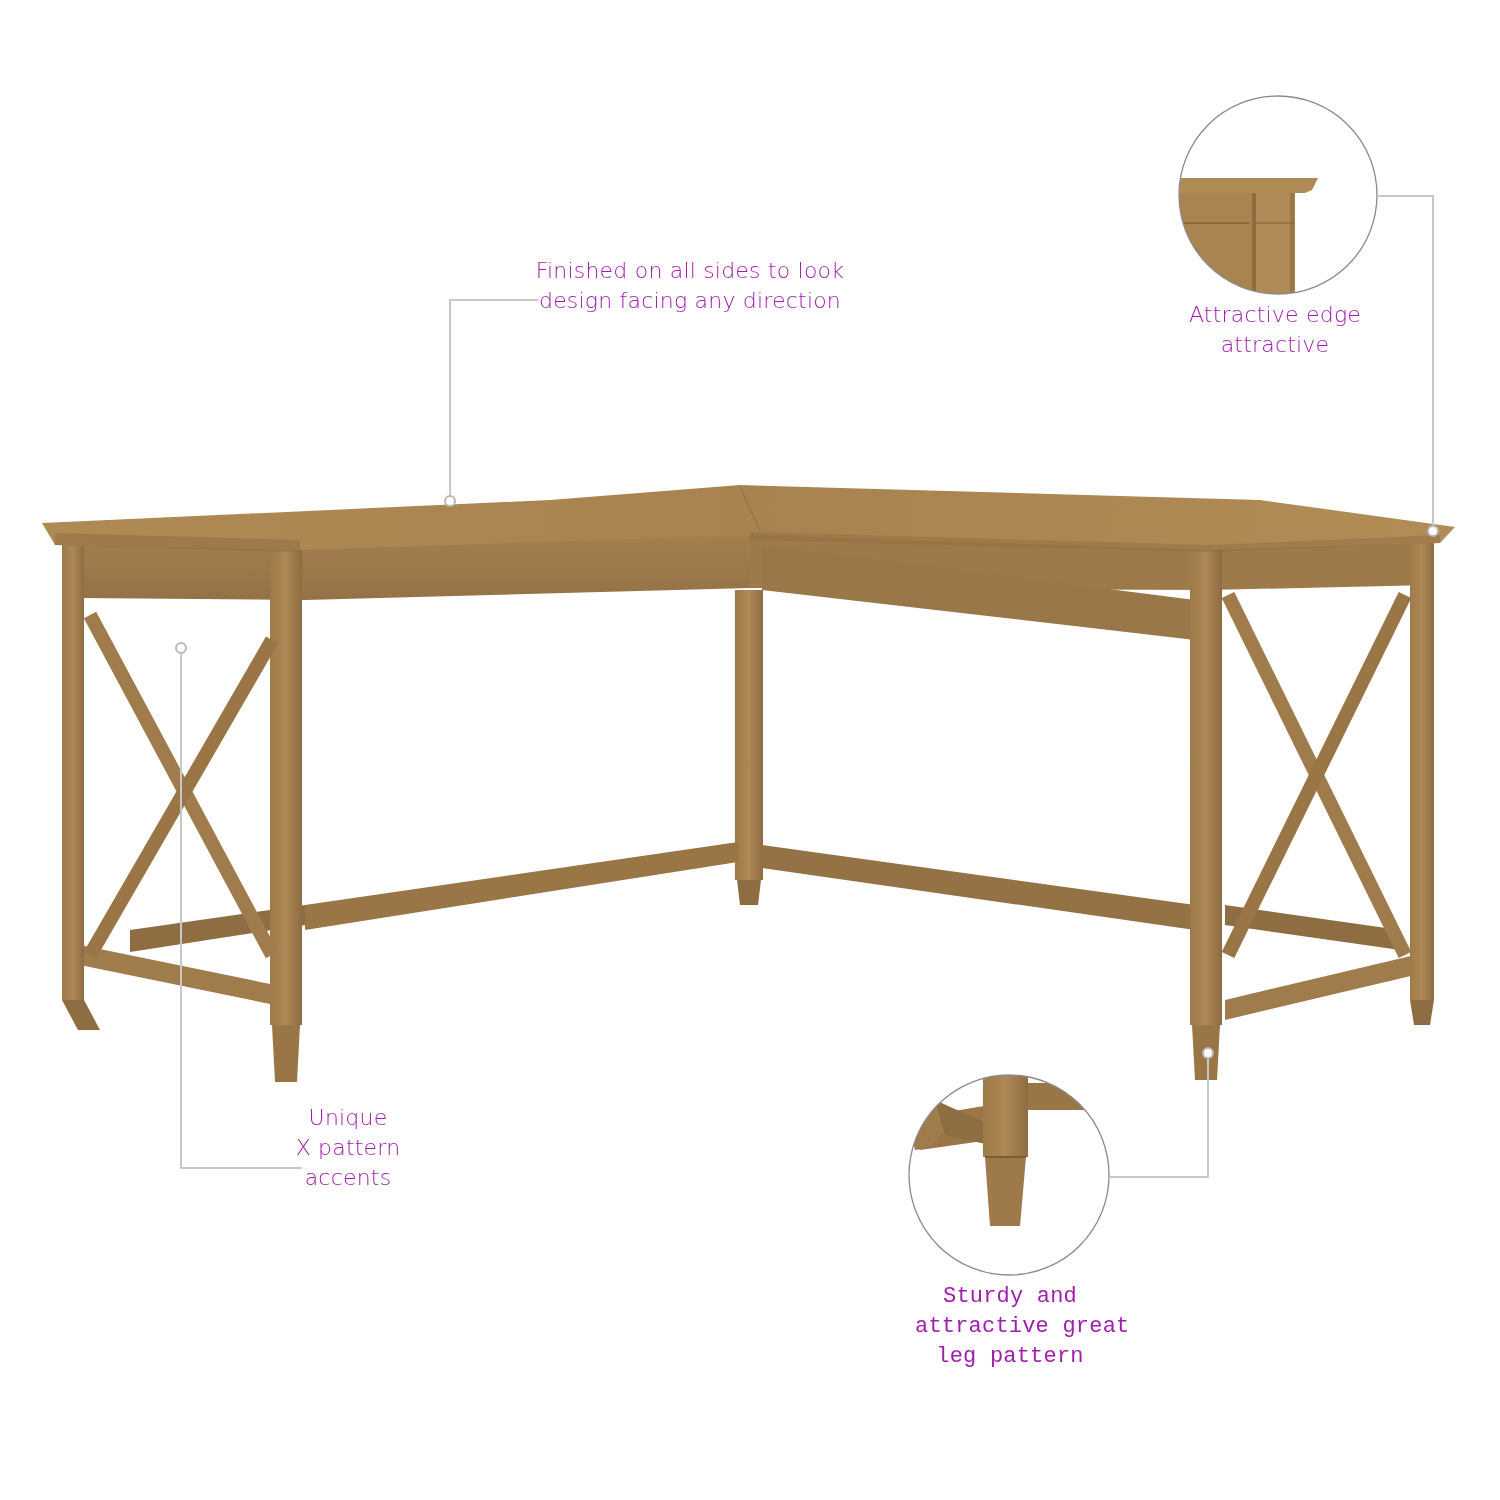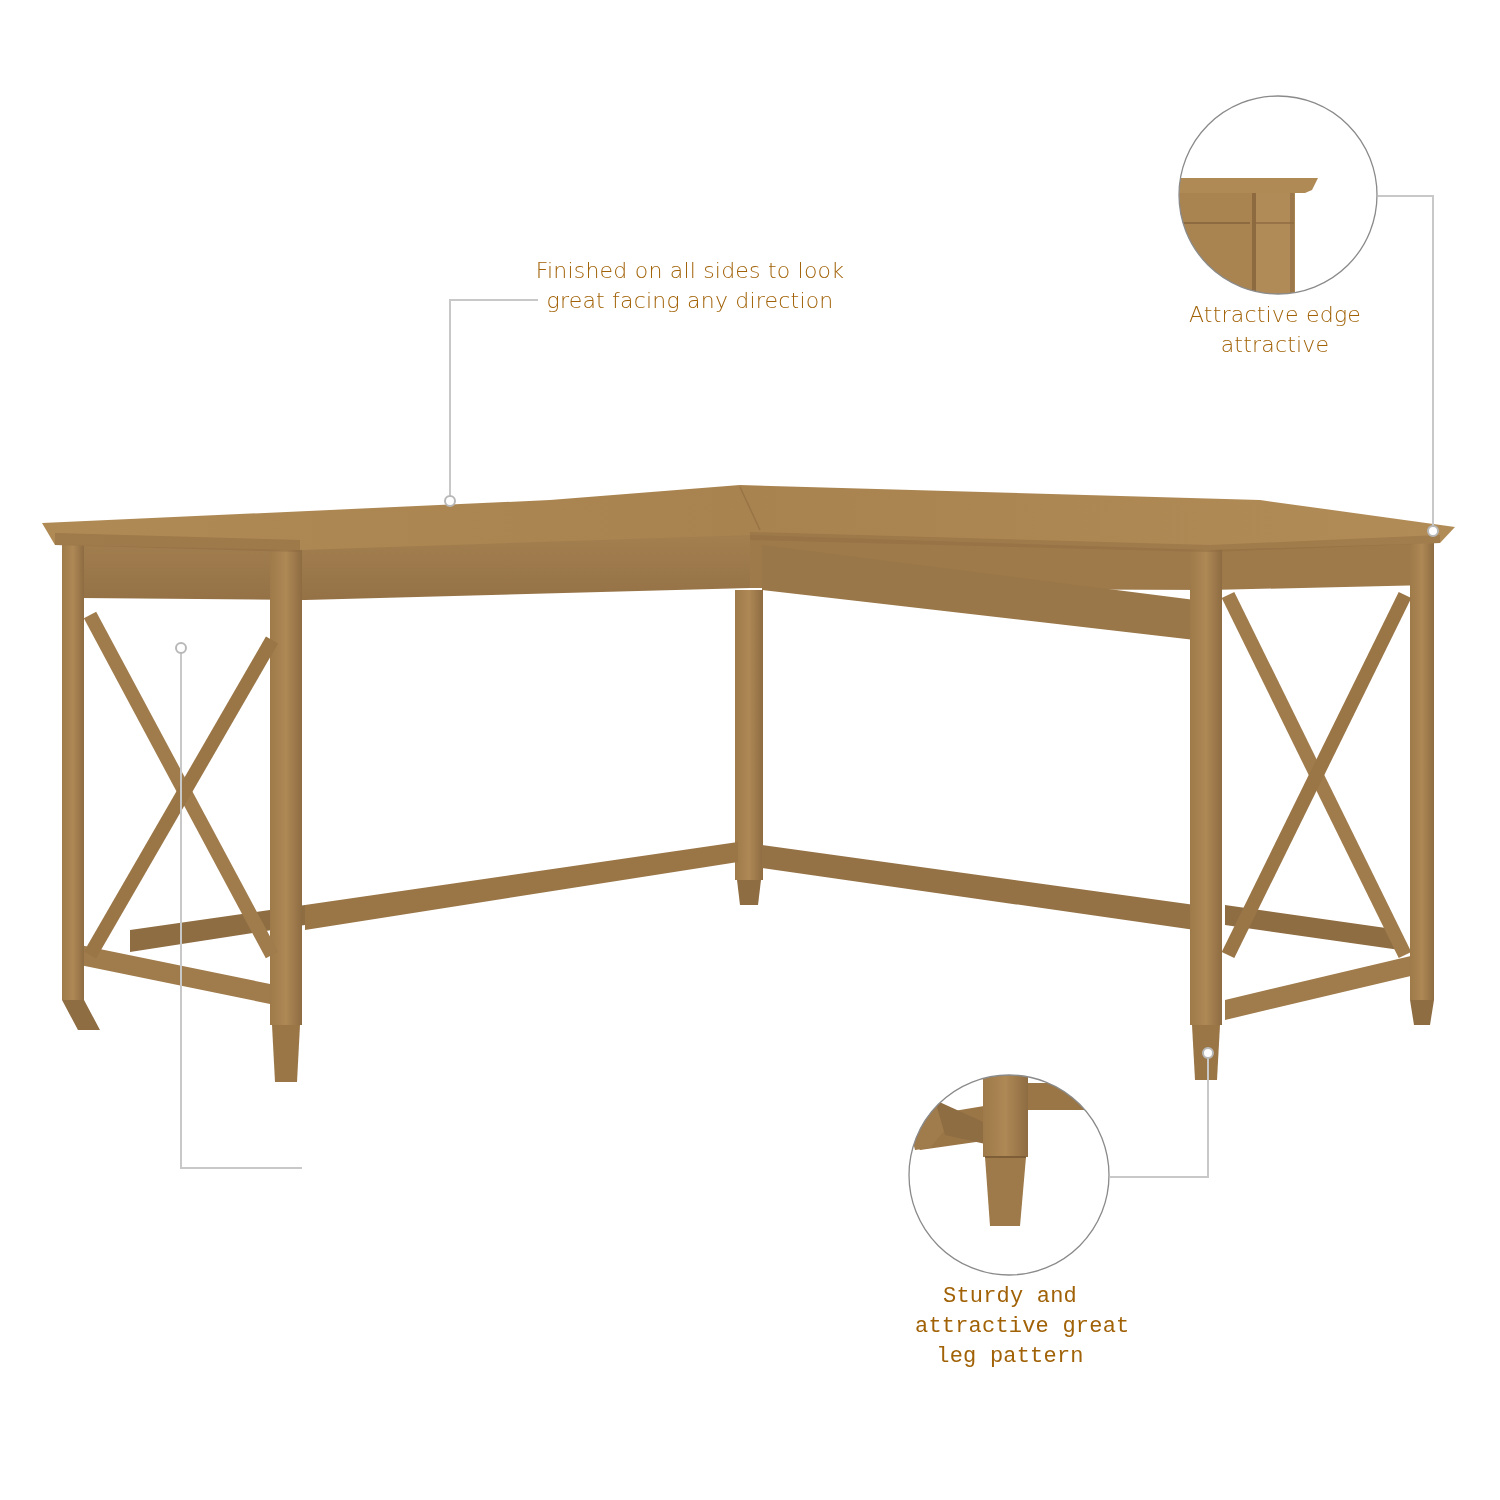--- a/index.html
+++ b/index.html
@@ -1,18 +1,18 @@
 <!DOCTYPE html>
 <html><head>
 <meta charset="utf-8">
 <style>
   html, body { margin:0; padding:0; background:#ffffff; }
   body { width:1500px; height:1500px; position:relative; overflow:hidden; font-family:"DejaVu Sans", sans-serif; }
   .stage { position:absolute; left:0; top:0; width:1500px; height:1500px; }
-  .caption { position:absolute; color:#a16207; font-size:22px; line-height:30px; text-align:center; font-weight:300; letter-spacing:0.2px; }
+  .caption { position:absolute; color:#a21caf; font-size:22px; line-height:30px; text-align:center; font-weight:300; letter-spacing:0.2px; }
   .caption span { display:block; white-space:nowrap; }
   svg.art { position:absolute; left:0; top:0; }
 </style>
 </head>
 <body>
 
 <div class="stage">
 
   <svg class="art" width="1500" height="1500" viewBox="0 0 1500 1500">
     <defs>
@@ -125,27 +125,32 @@
         <rect x="983" y="1072" width="45" height="85" fill="url(#legGrad)"></rect>
         <path d="M985 1157 L1026 1157 L1020 1226 L990 1226 Z" fill="#9e7a4a"></path>
         <line x1="985" y1="1157" x2="1026" y2="1157" stroke="#7e5e36" stroke-width="2"></line>
       </g>
       <circle cx="1009" cy="1175" r="100" fill="none" stroke="#8a8a8a" stroke-width="1.3"></circle>
     </g>
   </svg>
 
   <div class="caption" style="left:510px; top:256px; width:360px;">
     <span>Finished on all sides to look</span>
-    <span>great facing any direction</span>
+    <span>design facing any direction</span>
   </div>
 
   <div class="caption" style="left:1170px; top:300px; width:210px;">
     <span>Attractive edge</span>
     <span>attractive</span>
   </div>
 
+  <div class="caption" style="left:283px; top:1103px; width:130px;">
+    <span>Unique</span>
+    <span>X pattern</span>
+    <span>accents</span>
+  </div>
 
   <div class="caption" style="left:915px; top:1282px; width:190px;font-family:Liberation Mono, monospace;">
     <span>Sturdy and</span>
     <span>attractive great</span>
     <span>leg pattern</span>
   </div>
 </div>
 
 </body></html>

